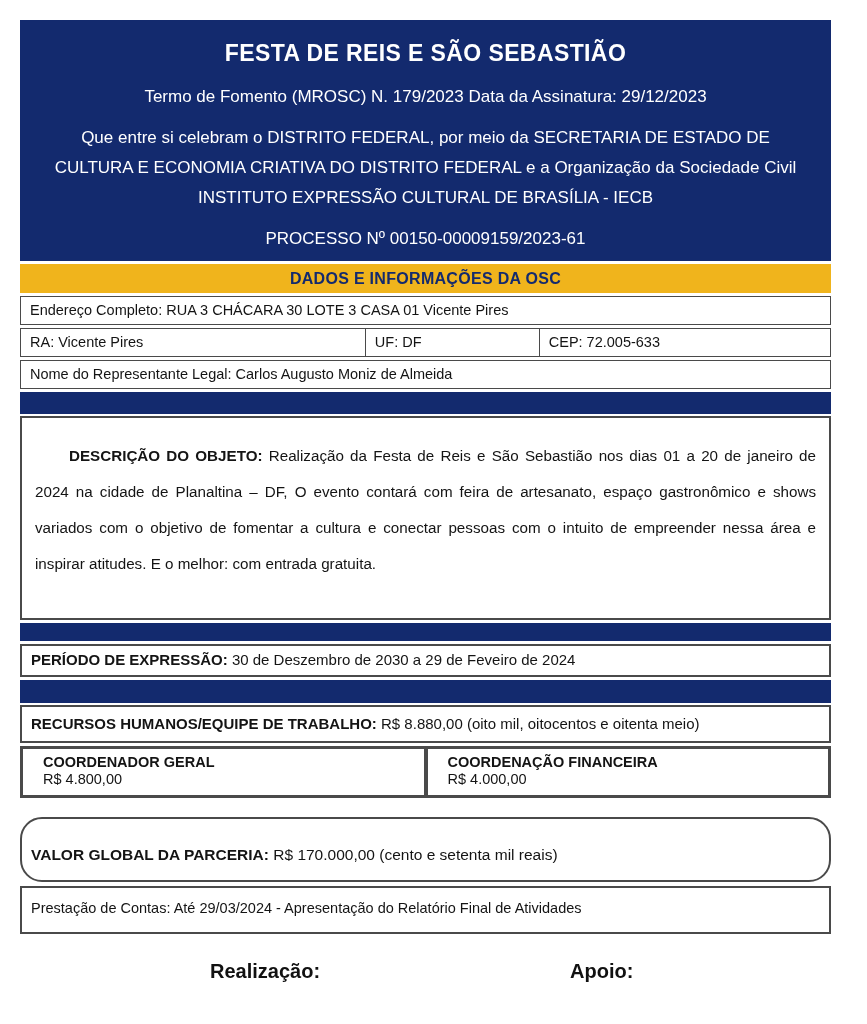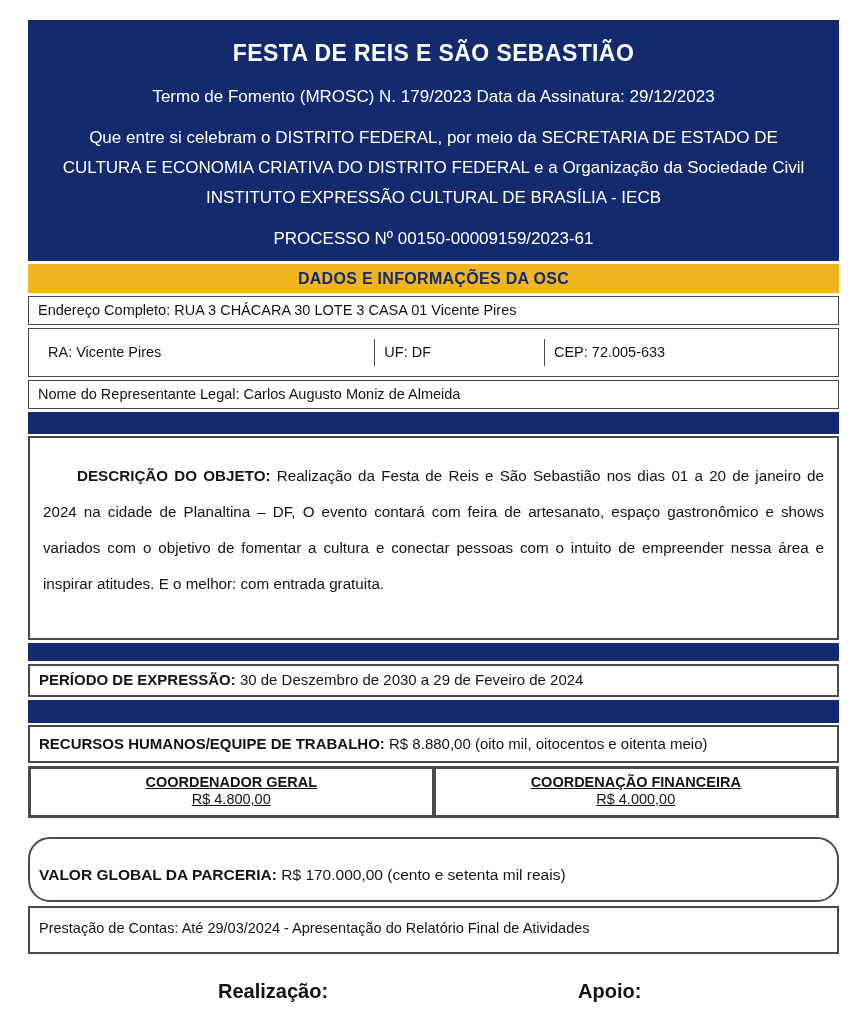--- a/index.html
+++ b/index.html
@@ -13,21 +13,21 @@
     --color-gdf_blue:#1d3fa6;
     --color-tree_yellow:#ffd21e;
   }
   *{box-sizing:border-box;}
   html,body{margin:0;padding:0;}
   body{
     width:867px;height:1024px;background:#ffffff;position:relative;
     font-family:"Liberation Sans",sans-serif;color:var(--color-ink);
     overflow:hidden;
   }
-  .doc{position:absolute;left:28px;top:20px;width:811px;}
+  .doc{position:absolute;left:20px;top:20px;width:811px;}
 
   
   .hdr{
     background:var(--color-navy);color:#fff;text-align:center;
     padding:2px 26px 12px;
   }
   .hdr .title{font-size:23px;font-weight:bold;letter-spacing:.4px;margin-top:18px;}
   .hdr .term{font-size:17px;margin-top:20px;}
   .hdr .celeb{font-size:17px;line-height:30px;margin-top:16px;}
   .hdr .process{font-size:17px;margin-top:16px;}
@@ -37,21 +37,21 @@
     margin-top:3px;height:29px;background:var(--color-gold);
     color:var(--color-navy);font-weight:bold;font-size:16px;
     display:flex;align-items:center;justify-content:center;letter-spacing:.3px;
   }
 
   
   .row{
     border:1px solid var(--color-border);background:#fff;margin-top:3px;
     padding:5px 9px 6px;font-size:14.5px;
   }
-  .row.cols{display:flex;padding:10px;}
+  .row.cols{display:flex;padding:0;}
   .row.cols .cell{padding:5px 9px 6px;}
   .row.cols .cell+.cell{border-left:1px solid var(--color-border);}
   .c1{flex:0 0 42.5%;} .c2{flex:0 0 21.5%;} .c3{flex:1;}
 
   .band{background:var(--color-navy);margin-top:3px;}
   .band.b1{height:22px;} .band.b2{height:18px;} .band.b3{height:23px;}
 
   
   .descbox{
     border:2px solid var(--color-border);margin-top:2px;background:#fff;
@@ -63,21 +63,21 @@
   }
   .blb{font-weight:bold;}
 
   .periodo{border-width:2px;padding:5px 9px 7px;font-size:15px;}
   .recursos{border-width:2px;margin-top:2px;padding:8px 9px 9px;font-size:15px;}
 
   
   .equipe{
     display:flex;margin-top:3px;border:3px solid var(--color-border);background:#fff;
   }
-  .equipe .ecell{flex:1;text-align:center;padding:4px 6px 7px;text-decoration:underline;}
+  .equipe .ecell{flex:1;text-align:left;padding:4px 20px 7px;}
   .equipe .ecell+.ecell{border-left:4px solid var(--color-border);}
   .equipe .role{font-weight:bold;font-size:14.5px;line-height:18px;}
   .equipe .amount{font-size:14.5px;line-height:17px;}
 
   .valor{border-width:2px;margin-top:19px;padding:27px 9px 16px;font-size:15.5px;border-radius:22px;}
   .prestacao{border-width:2px;margin-top:4px;padding:12px 9px 16px;font-size:14.5px;}
 
   
   .footlabels{display:flex;margin-top:26px;font-size:20px;font-weight:bold;color:#111;}
   .footlabels .real{margin-left:190px;}

